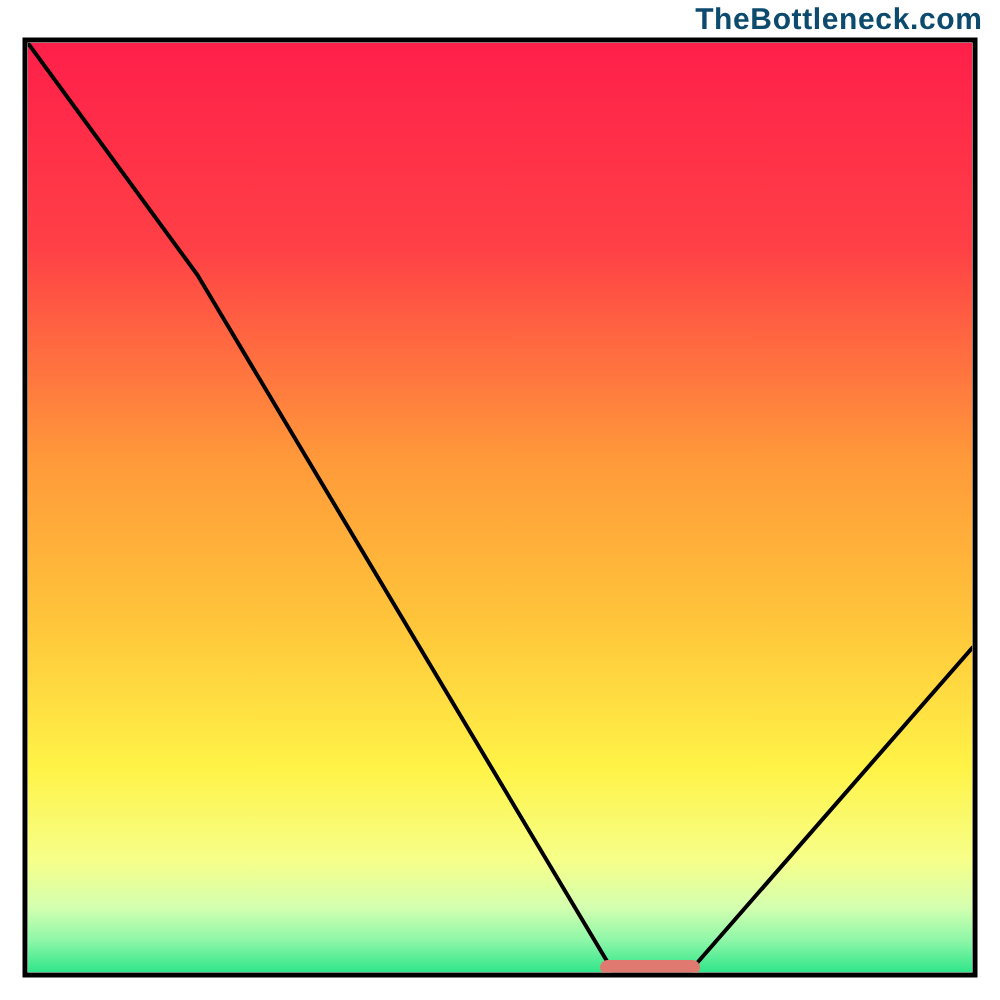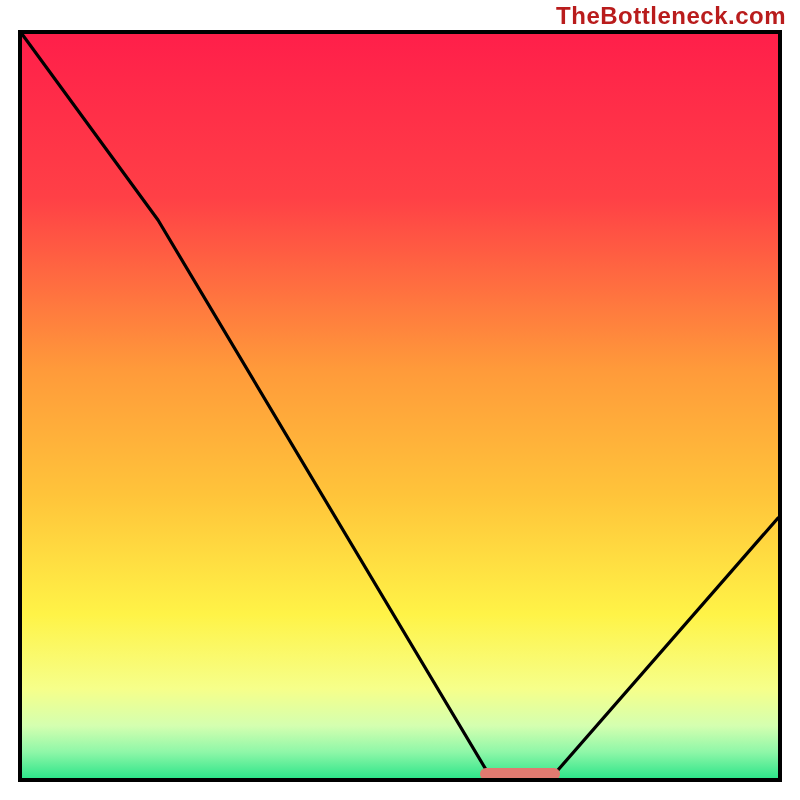--- a/index.html
+++ b/index.html
@@ -14,21 +14,21 @@
     position: relative;
     width: 800px;
     height: 800px;
   }
   .watermark {
     position: absolute;
     top: 2px;
     right: 14px;
     font-size: 24px;
     font-weight: bold;
-    color: #b91c1c;
+    color: #0c4a6e;
     letter-spacing: 0.5px;
   }
   .plot-frame {
     position: absolute;
     left: 18px;
     top: 30px;
     width: 764px;
     height: 752px;
     border: 4px solid #000000;
     box-sizing: border-box;

